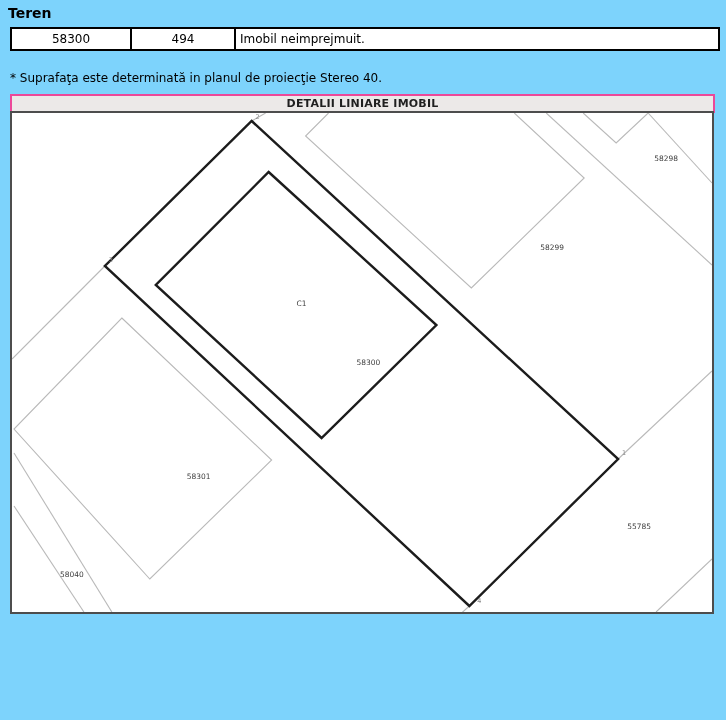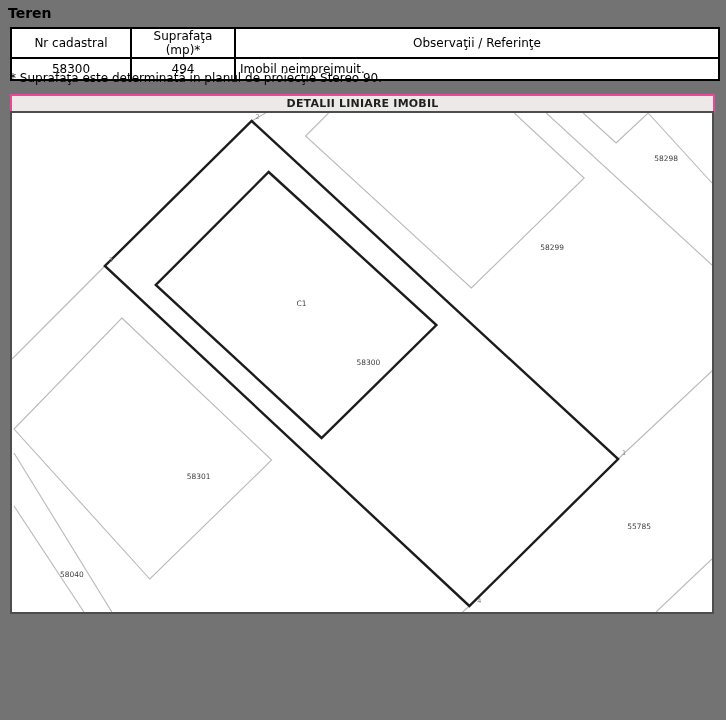--- a/index.html
+++ b/index.html
@@ -1,17 +1,17 @@
 <!DOCTYPE html>
 <html><head>
 <meta charset="utf-8">
 <style>
   html,body{margin:0;padding:0;background:#ffffff;}
   body{width:726px;height:720px;position:relative;font-family:"DejaVu Sans","Liberation Sans",sans-serif;color:#111;}
-  .page{position:absolute;inset:0;background:#737373;}
+  .page{position:absolute;inset:0;background:#7dd3fc;}
 
   .section-title{position:absolute;left:8px;top:5px;font-size:14px;font-weight:bold;color:#000;}
 
   table.land{position:absolute;left:10px;top:27px;width:708px;border-collapse:collapse;table-layout:fixed;}
   table.land th,table.land td{border:2px solid #000;font-size:12px;height:20px;padding:0 4px;background:#fff;font-weight:normal;color:#000;}
   table.land th{font-weight:normal;text-align:center;}
   col.c1{width:120px;} col.c2{width:104px;} col.c3{width:484px;}
   td.center{text-align:center;} td.left{text-align:left;margin-top:46px;}
 
   .footnote{position:absolute;left:10px;top:71px;font-size:12px;color:#000;}
@@ -35,34 +35,29 @@
 
   <div class="section-title">Teren</div>
 
   <table class="land">
     <colgroup>
         <col class="c1">
         <col class="c2">
         <col class="c3">
       </colgroup>
     <tbody>
-        <tr>
-      <th>Nr cadastral</th>
-      <th>Suprafaţa (mp)*</th>
-      <th>Observaţii / Referinţe</th>
-    </tr>
     <tr>
       <td class="center">58300</td>
       <td class="center">494</td>
       <td class="left">Imobil neimprejmuit.</td>
     </tr>
   </tbody>
     </table>
 
-  <div class="footnote">* Suprafaţa este determinată in planul de proiecţie Stereo 90.</div>
+  <div class="footnote">* Suprafaţa este determinată in planul de proiecţie Stereo 40.</div>
 
   <div class="map-title">DETALII LINIARE IMOBIL</div>
 
   <div class="map-box">
     <svg viewBox="0 0 701 499" preserveAspectRatio="none">
 
       <polyline class="gl" points="317,0 294,23 460,175 573,65 503,0"></polyline>
       <polygon class="gl" points="110,205 260,347 138,466 2,316"></polygon>
       <polyline class="gl" points="572,0 605,30 637,0"></polyline>
       <polyline class="gl" points="637,0 701,70"></polyline>

